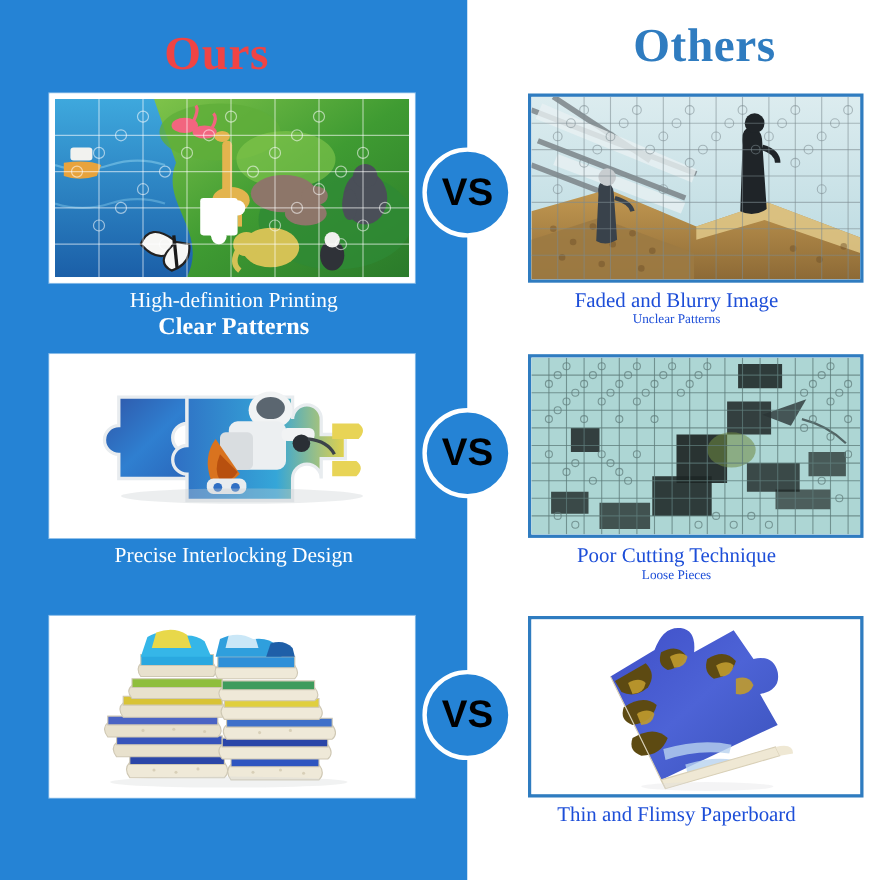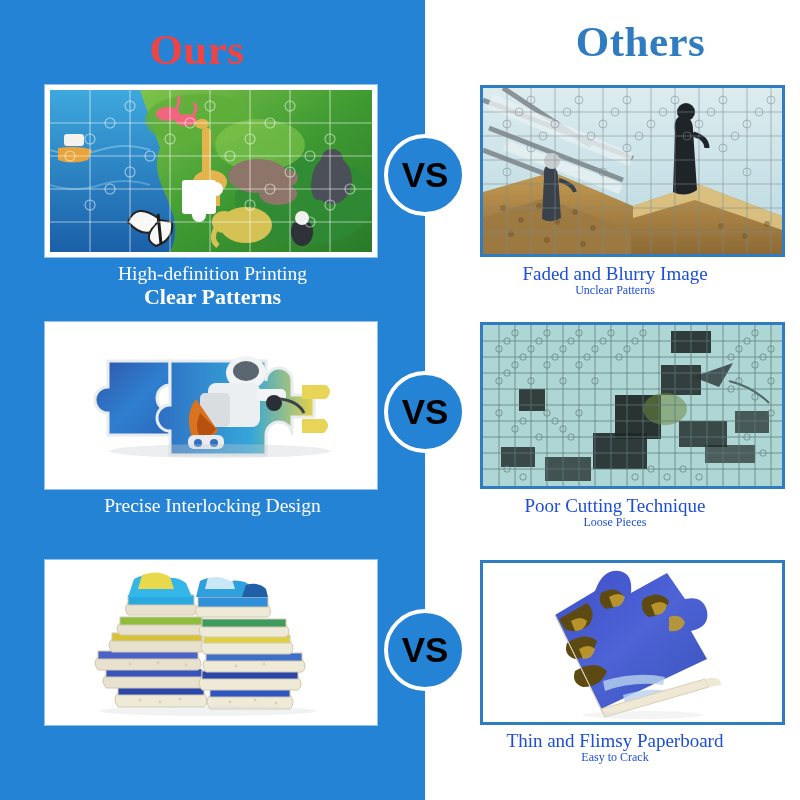--- a/index.html
+++ b/index.html
@@ -550,21 +550,20 @@
         <path d="M72 52 L118 146 L122 154 L76 60 Z" fill="#e6dfc9" stroke="#d8cfb6" stroke-width="1"></path>
         <path d="M222 116 q16 -4 16 6 l-12 2 z" fill="#efe8d4"></path>
         <ellipse cx="160" cy="152" rx="60" ry="4" fill="#d9dcde" opacity=".3"></ellipse>
       </svg>
     </div>
 
     <div class="caption caption-left">
     </div>
     <div class="caption caption-right">
       <span class="cap-r1">Thin and Flimsy Paperboard</span>
-      <span class="cap-r2">Easy to Crack</span>
     </div>
   </div>
 
   <div class="vs-badge vs-1">VS</div>
   <div class="vs-badge vs-2">VS</div>
   <div class="vs-badge vs-3">VS</div>
 
 </div>
 
 </body></html>

